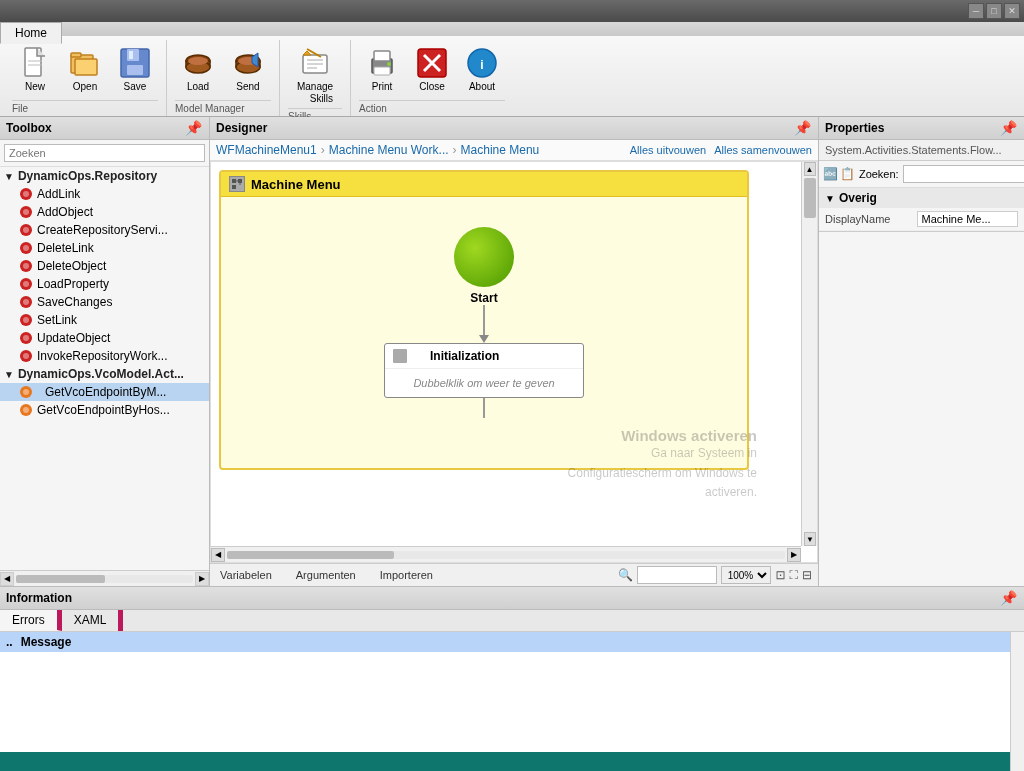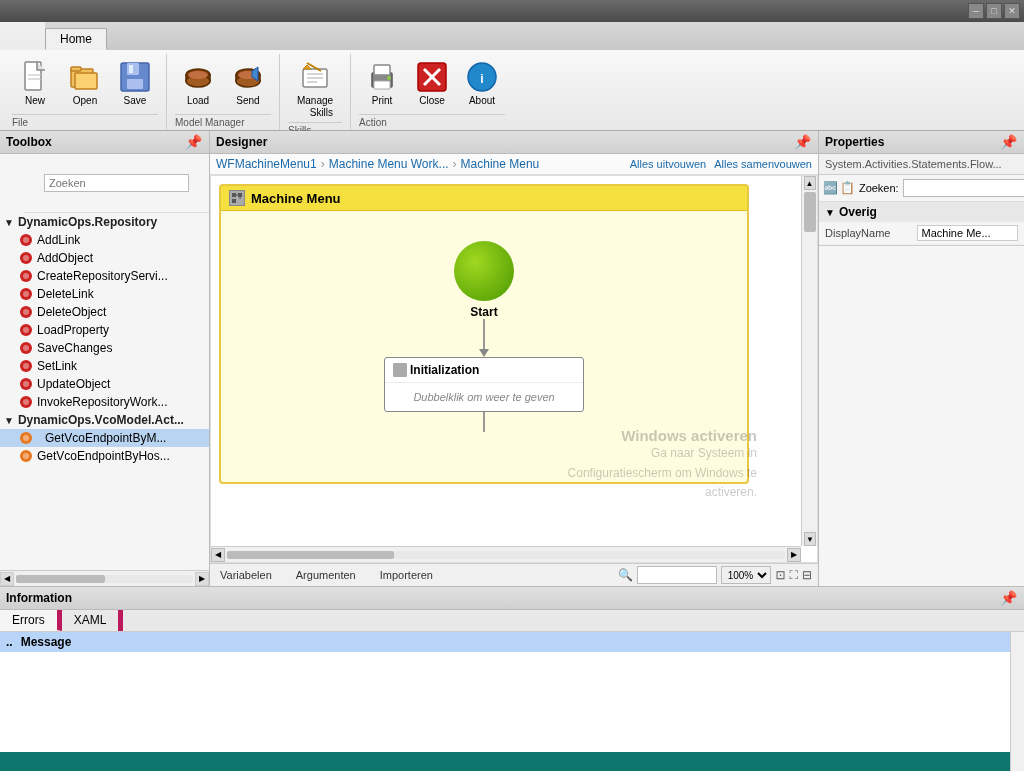--- a/index.html
+++ b/index.html
@@ -24,23 +24,22 @@
     }
 
     
     .ribbon {
       background: linear-gradient(to bottom, #f0f0f0, #e0e0e0);
       border-bottom: 1px solid #aaa;
     }
     .ribbon-tabs {
       display: flex;
       background: linear-gradient(to bottom, #d8d8d8, #c8c8c8);
-      height: 28px;
-      align-items: flex-end;
-      margin-left: 45px;
+      height: 14px;
+      align-items: flex-start;
     }
     .ribbon-tab {
       padding: 4px 14px;
       background: #e8e8e8;
       border: 1px solid #aaa;
       border-bottom: none;
       cursor: pointer;
       font-size: 12px;
       margin-right: 2px;
       height: 22px;
@@ -127,23 +126,22 @@
       border-bottom: 1px solid #bbb;
       padding: 3px 6px;
       display: flex;
       justify-content: space-between;
       align-items: center;
       font-weight: bold;
       font-size: 12px;
     }
     .panel-pin { color: #777; font-size: 14px; cursor: pointer; }
     .search-box {
-      padding: 20px;
+      padding: 4px;
       border-bottom: 1px solid #ddd;
-      margin-left: 24px;
     }
     .search-input {
       width: 100%;
       padding: 2px 4px;
       border: 1px solid #bbb;
       background: white;
       font-size: 11px;
     }
     .toolbox-tree {
       flex: 1;
@@ -685,21 +683,21 @@
 
           <div class="wf-start-area">
             <div style="margin-top:20px;">
               <div style="width:60px; height:60px; border-radius:50%; background:radial-gradient(circle at 35% 35%, #a0d820, #4a9800); margin:0 auto;"></div>
               <div style="text-align:center; margin-top:4px; font-size:12px; font-weight:bold;">Start</div>
             </div>
             <div class="wf-connector-line" style="width:2px; height:30px; background:#999; margin:0 auto;"></div>
             <div style="width:0; height:0; border-left:5px solid transparent; border-right:5px solid transparent; border-top:8px solid #888; margin:0 auto;"></div>
 
             <div style="border:1px solid #888; background:white; border-radius:3px; width:200px; position:relative; margin:0 auto;">
-              <div style="display:flex; align-items:center; gap:3px; padding:5px 8px; border-bottom:1px solid #eee;">
+              <div style="display:flex; align-items:center; gap:23px; padding:5px 8px; border-bottom:1px solid #eee;">
                 <div style="width:14px; height:14px; background:#aaa; border-radius:1px;"></div>
                 <span style="font-weight:bold; font-size:12px;">Initialization</span>
               </div>
               <div style="color:#888; font-size:11px; font-style:italic; text-align:center; padding:8px;">Dubbelklik om weer te geven</div>
             </div>
             <div style="width:2px; height:20px; background:#999; margin:0 auto;"></div>
           </div>
         </div>
 
         <div style="position:absolute; bottom:40px; right:40px; color:rgba(0,0,0,0.22); text-align:right; pointer-events:none;">

